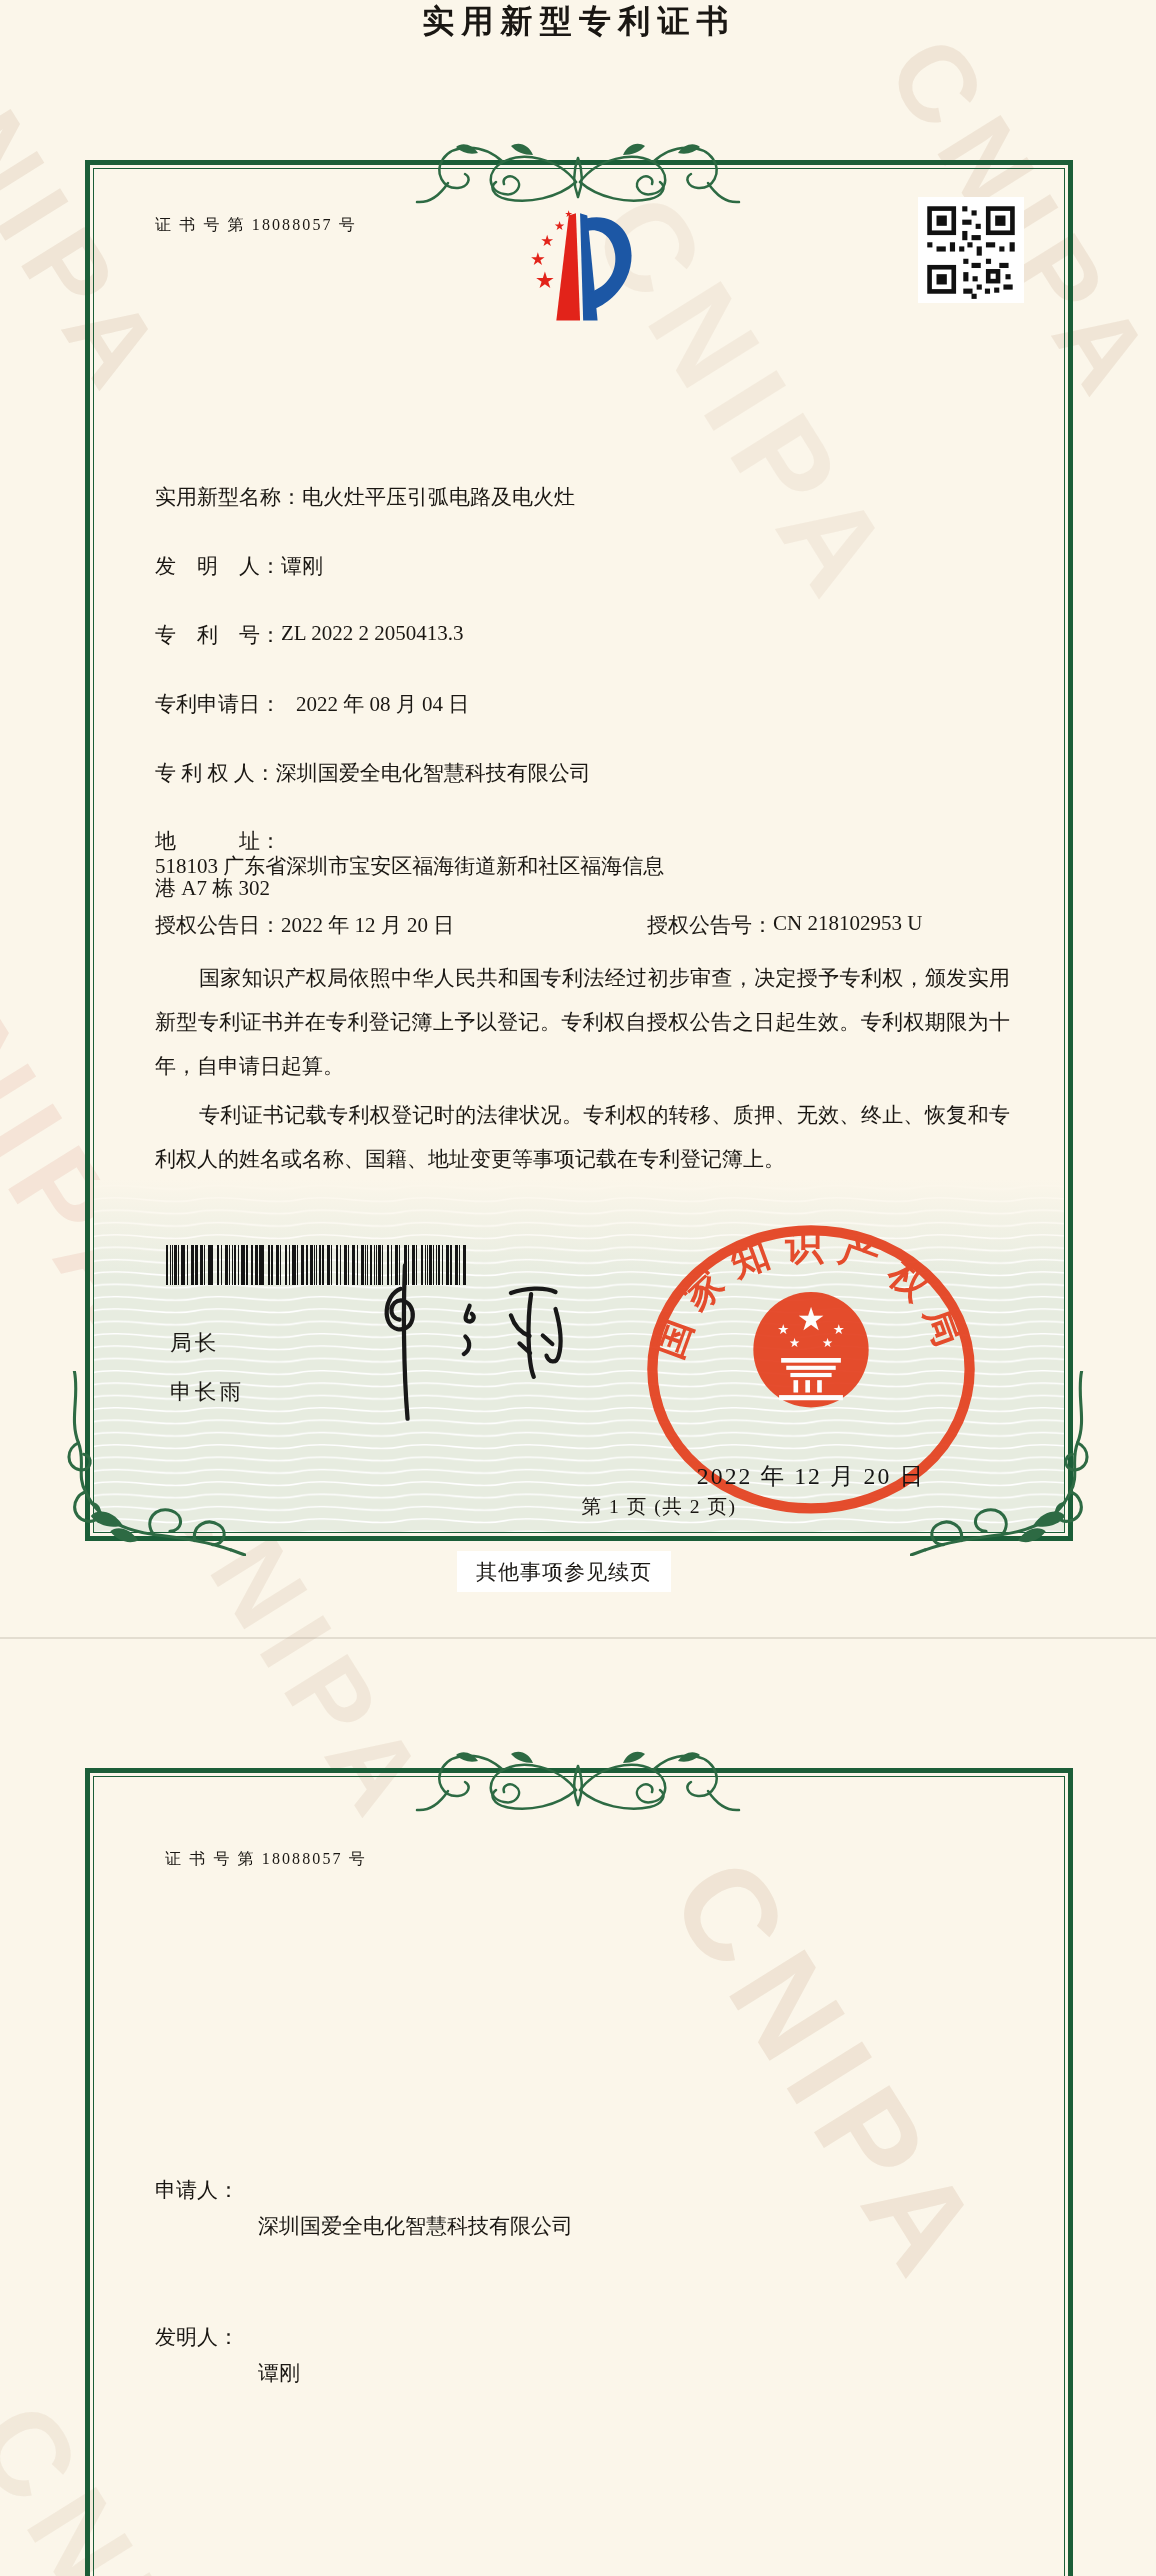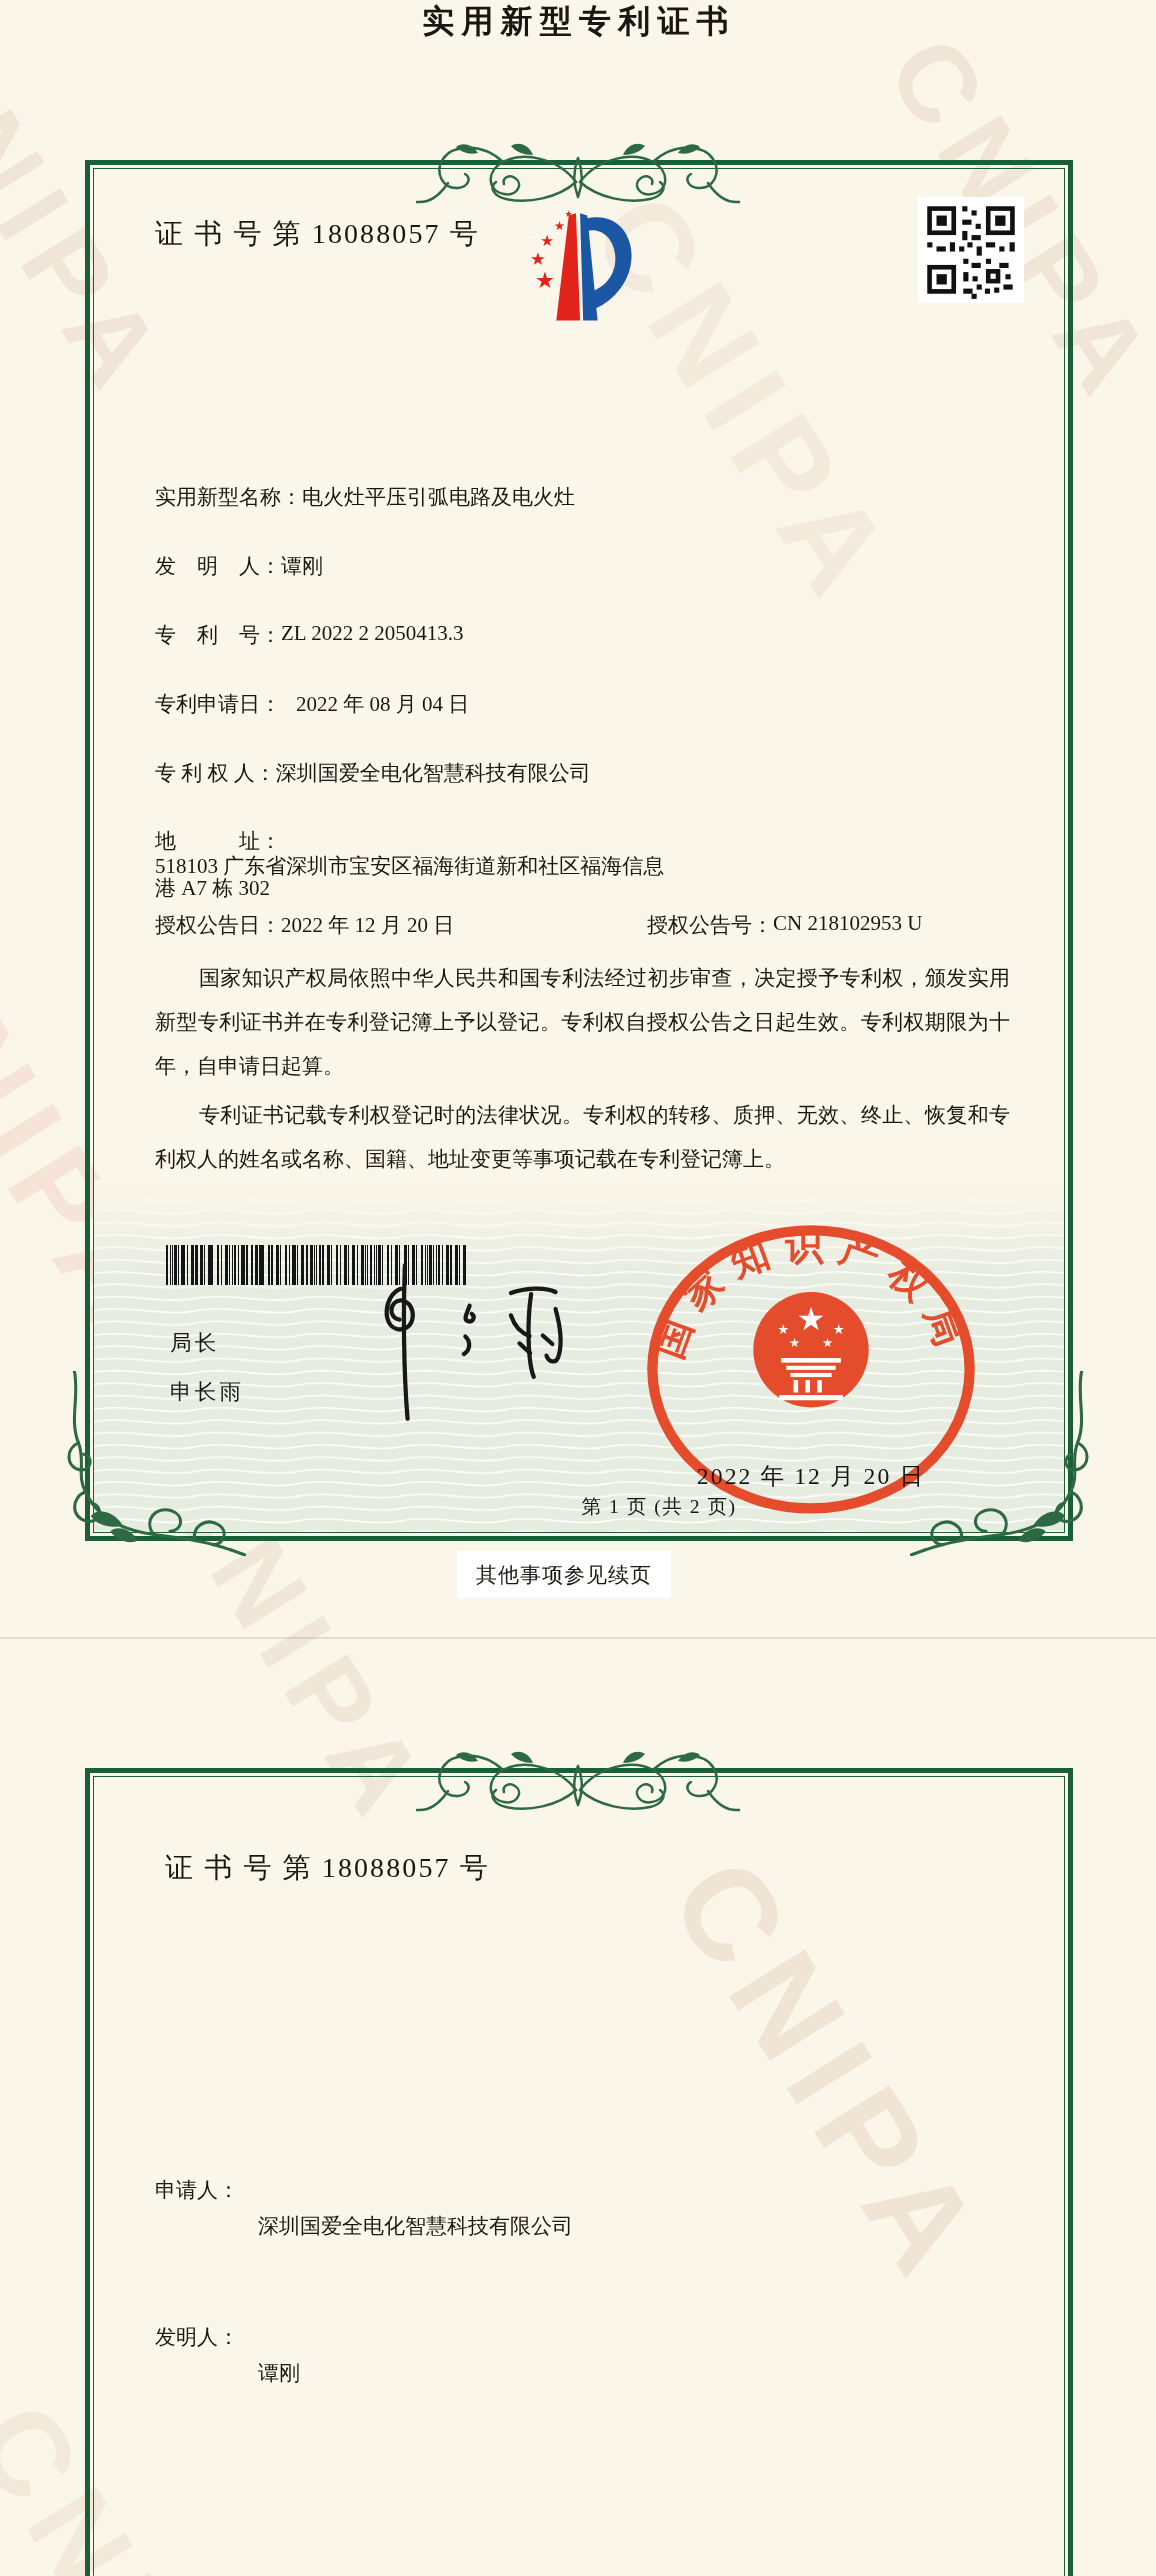--- a/index.html
+++ b/index.html
@@ -26,36 +26,36 @@
   .wavy svg{display:block;width:100%;height:100%;}
   .wavyfade{position:absolute;left:0;top:0;width:100%;height:98px;
             background:linear-gradient(var(--cream),rgba(251,246,234,0));}
 
   .orn{position:absolute;z-index:5;}
   .corner{position:absolute;width:185px;height:185px;z-index:5;}
   .corner.flip{transform:scaleX(-1);}
 
   
   .abs{position:absolute;z-index:6;}
-  .certno{font-size:28px;letter-spacing:2.1px;}
+  .certno{font-size:16px;letter-spacing:2.1px;}
   .title{left:85px;width:988px;text-align:center;font-size:32px;font-weight:bold;
          letter-spacing:7.2px;}
   .frow{left:155px;font-size:21px;display:flex;white-space:pre;}
   .frow .lab{display:inline-block;}
   .frow .val{display:inline-block;}
   .addrval{white-space:normal;width:515px;line-height:22px;}
   .para{left:155px;width:855px;font-size:21px;line-height:44px;text-align:justify;}
   .para p{margin:0 0 5.2px 0;text-indent:44px;}
   .barcode{left:166px;top:1245px;width:300px;height:40px;
     background-image:
       repeating-linear-gradient(90deg,#141414 0 2.1px,rgba(0,0,0,0) 2.1px 3.6px,#141414 3.6px 4.6px,rgba(0,0,0,0) 4.6px 7.7px,#141414 7.7px 10.8px,rgba(0,0,0,0) 10.8px 12.4px,#141414 12.4px 13.4px,rgba(0,0,0,0) 13.4px 17px),
       repeating-linear-gradient(90deg,#141414 0 1.5px,rgba(0,0,0,0) 1.5px 6.2px,#141414 6.2px 7.2px,rgba(0,0,0,0) 7.2px 15px);}
   .director{font-size:21.6px;letter-spacing:3.1px;}
   .footerline{left:85px;width:1148px;text-align:center;font-size:19.6px;letter-spacing:1.5px;}
-  .notebox{left:457px;top:1551px;width:214px;height:47px;background:#ffffff;
+  .notebox{left:457px;top:1551px;width:214px;height:41px;background:#ffffff;
            display:flex;align-items:center;justify-content:center;
            font-size:21px;letter-spacing:1px;z-index:7;}
   .pagesep{position:absolute;left:0;top:1637px;width:1157px;height:1.5px;
            background:rgba(120,110,95,0.18);z-index:3;}
   .indent1{padding-left:103px;}
 </style>
 </head>
 <body>
 
 <div class="canvas">

